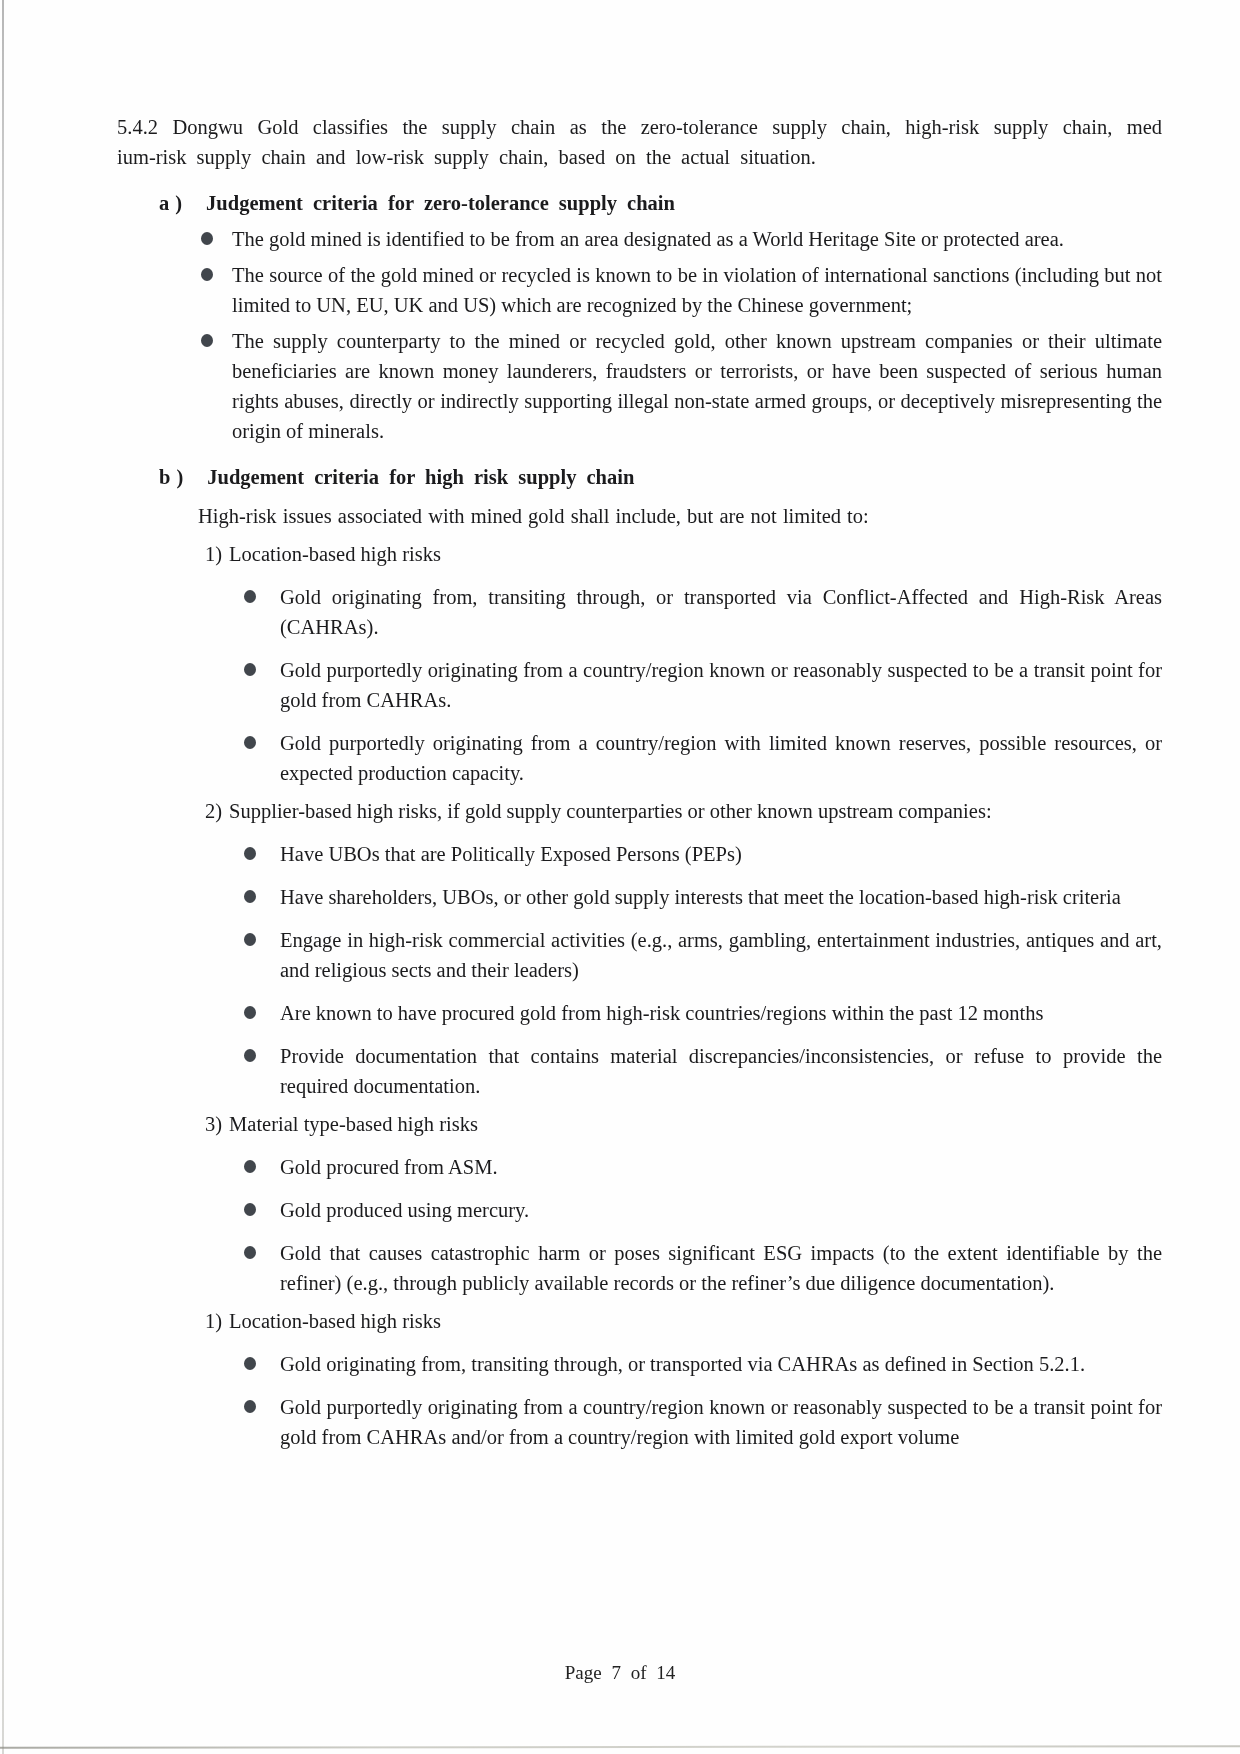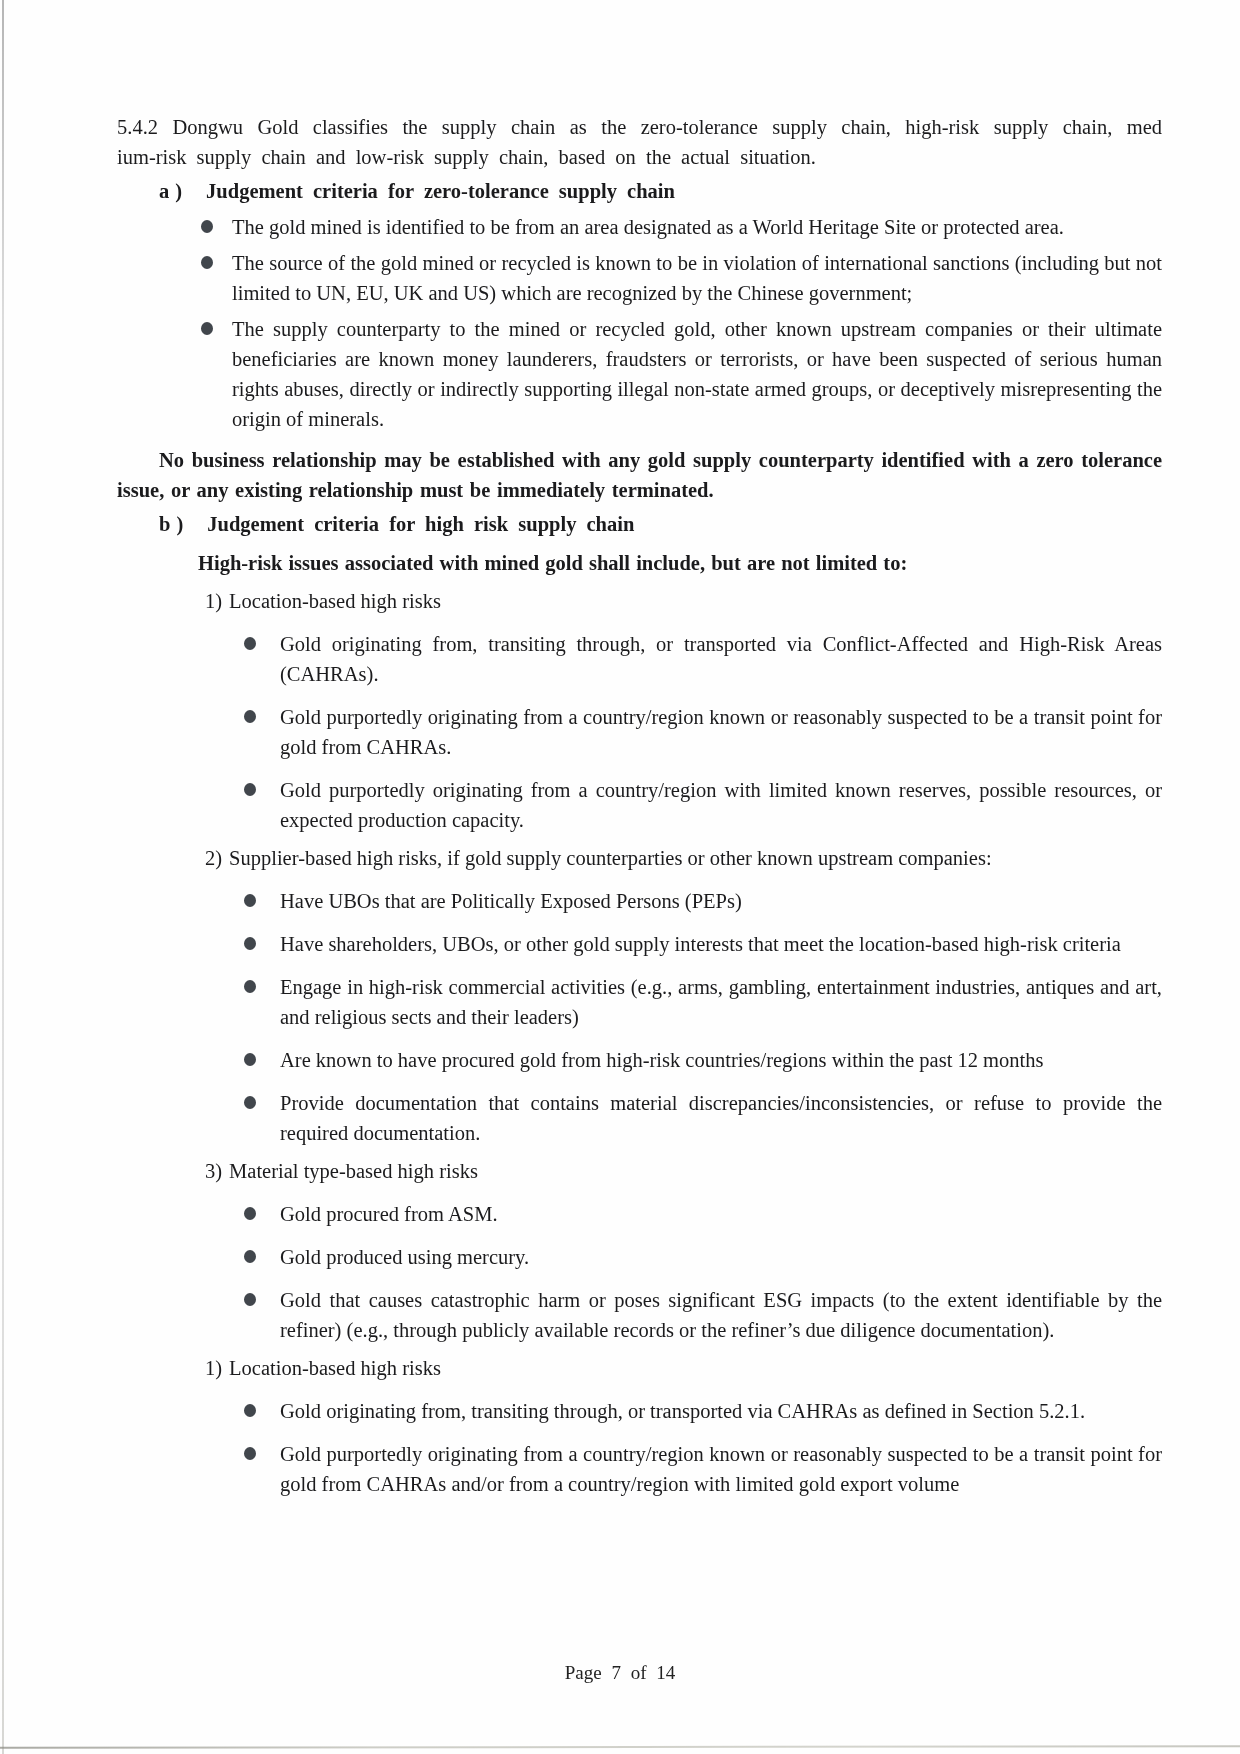--- a/index.html
+++ b/index.html
@@ -25,35 +25,35 @@
     background: linear-gradient(to right, #8e8e86, #bdbdb4 30%, #c6c6bd 70%, #b5b5ac);
     opacity: .75;
     transform: rotate(-0.08deg);
   }
   .content { position: absolute; left: 117px; top: 112px; width: 1045px; }
 
   .para-line { text-align: justify; word-spacing: 3px; }
   .para-line.jfull { text-align-last: justify; }
   .para-line.jlast { word-spacing: 5px; }
 
-  .sec-head { margin-top: 4px; font-weight: bold; padding-left: 42px; word-spacing: 5px; }
+  .sec-head { margin-top: 16px; font-weight: bold; padding-left: 42px; word-spacing: 5px; }
   .sec-label { display: inline-block; letter-spacing: 6px; margin-right: 18px; }
 
   .b1 { position: relative; margin-top: 6px; padding-left: 115px; text-align: justify; }
   .b2 { position: relative; margin-top: 13px; padding-left: 163px; text-align: justify; }
   .dot {
     position: absolute; top: 8px; width: 12px; height: 13px;
     background: #41464c; border-radius: 50%;
   }
   .b1 > .dot { left: 84px; }
   .b2 > .dot { left: 127px; }
 
   .note { margin-top: 11px; font-weight: bold; text-indent: 42px; text-align: justify; word-spacing: 1.5px; }
 
-  .sub-bold { margin-top: 9px; font-weight: bold; padding-left: 81px; word-spacing: 1px; }
+  .sub-bold { margin-top: 9px; font-weight: normal; padding-left: 81px; word-spacing: 1px; }
   .group-label { margin-top: 8px; padding-left: 88px; }
   .group-num { margin-right: 7px; }
 
   .footer {
     position: absolute; left: 0; top: 1658px; width: 100%;
     text-align: center; font-size: 19px; word-spacing: 5px; color: #222;
   }
 </style>
 </head>
 <body>
@@ -79,21 +79,20 @@
     </div>
     <div class="b1">
       <span class="dot"></span>
       <span>The source of the gold mined or recycled is known to be in violation of international sanctions (including but not limited to UN, EU, UK and US) which are recognized by the Chinese government;</span>
     </div>
     <div class="b1">
       <span class="dot"></span>
       <span>The supply counterparty to the mined or recycled gold, other known upstream companies or their ultimate beneficiaries are known money launderers, fraudsters or terrorists, or have been suspected of serious human rights abuses, directly or indirectly supporting illegal non-state armed groups, or deceptively misrepresenting the origin of minerals.</span>
     </div>
 
-    <div class="note">No business relationship may be established with any gold supply counterparty identified with a zero tolerance issue, or any existing relationship must be immediately terminated.</div>
 
     <div class="sec-head">
       <span class="sec-label">b)</span><span>Judgement criteria for high risk supply chain</span>
     </div>
 
     <div class="sub-bold">High-risk issues associated with mined gold shall include, but are not limited to:</div>
 
     <div class="group-label">
       <span class="group-num">1)</span><span>Location-based high risks</span>
     </div>

